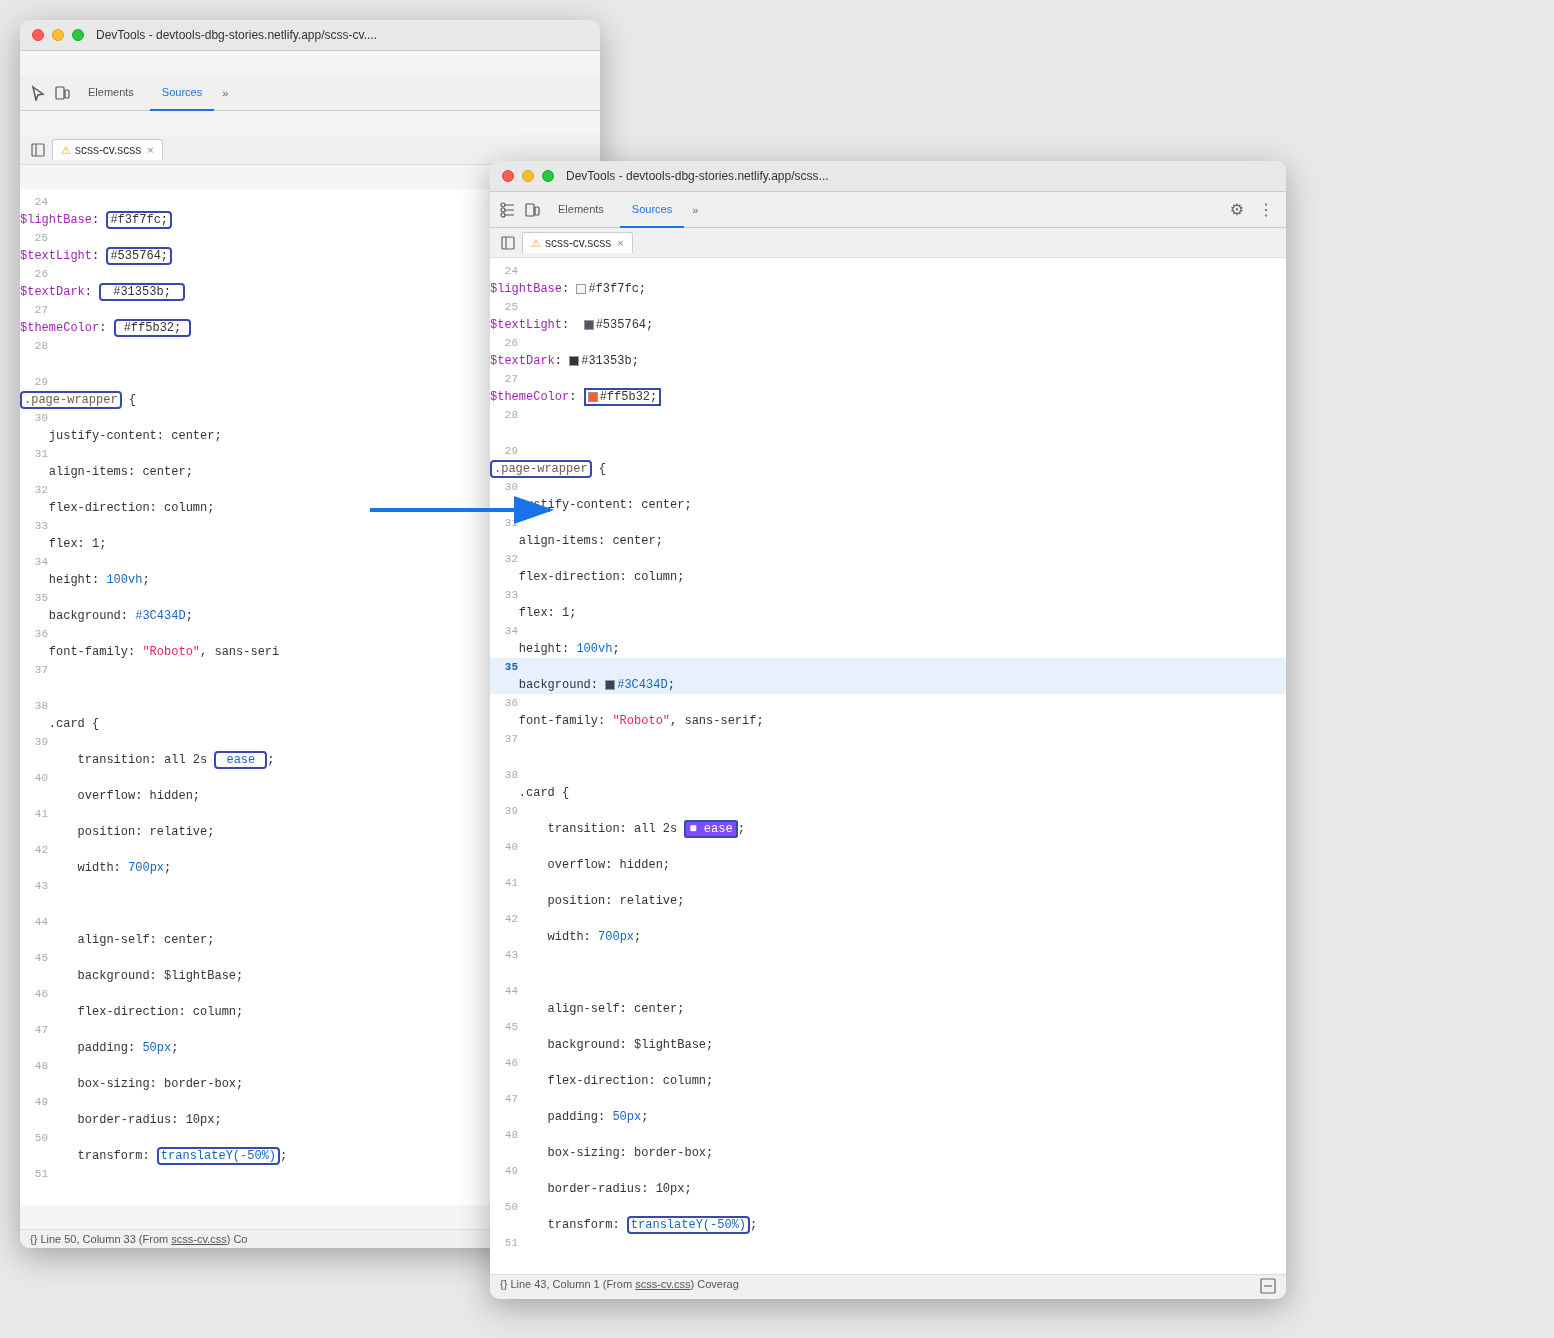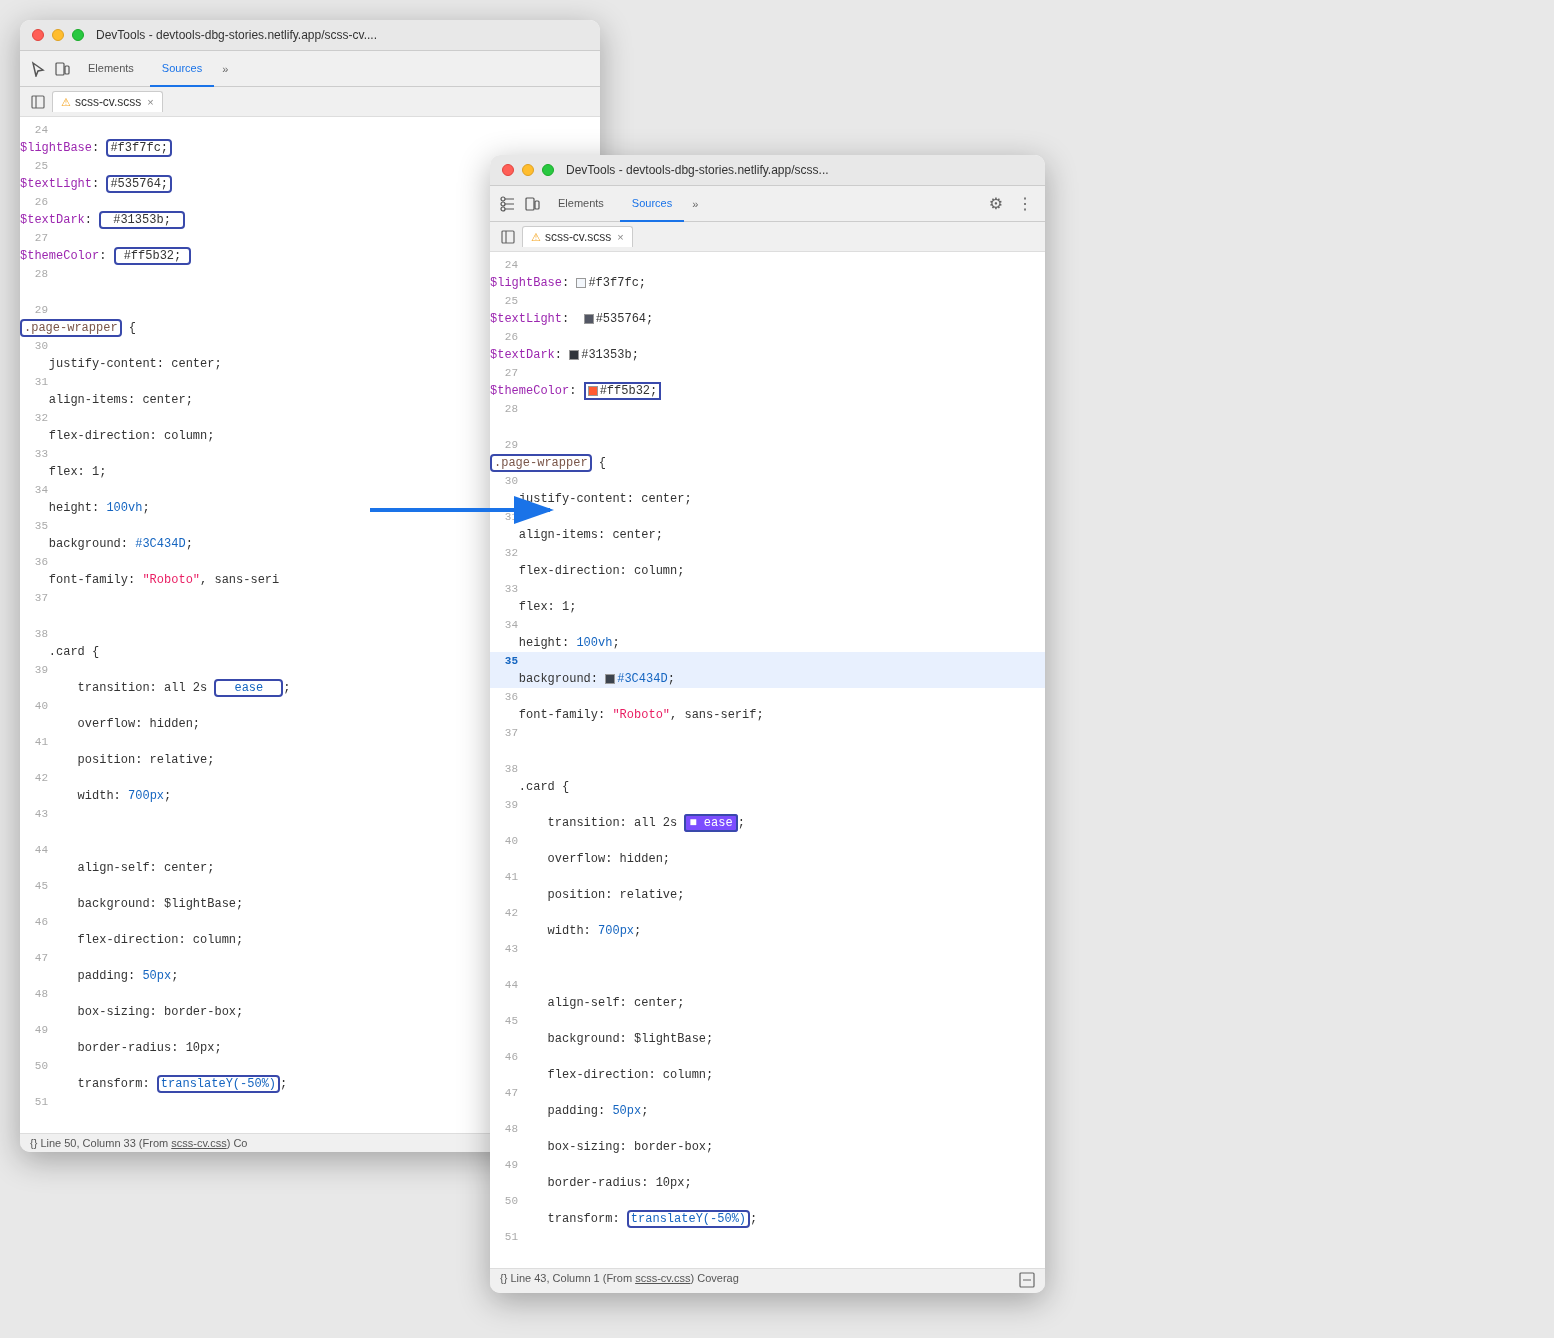--- a/index.html
+++ b/index.html
@@ -191,20 +191,21 @@
       display: flex;
       gap: 4px;
     }
 
     
     .window-left {
       position: absolute;
       left: 20px;
       top: 20px;
       width: 580px;
+      gap: 24px;
     }
 
     .window-right {
       position: absolute;
       left: 490px;
       top: 160px;
       width: 660px;
       z-index: 10;
     }
 
@@ -325,21 +326,21 @@
         <span class="line-num">37</span>
         <span class="line-content"> </span>
       </div>
       <div class="code-line">
         <span class="line-num">38</span>
         <span class="line-content">    .card {</span>
       </div>
 
       <div class="code-line">
         <span class="line-num">39</span>
-        <span class="line-content">        transition: all 2s <span style="border:2.5px solid #3949AB;border-radius:4px;padding:0 18px;display:inline;color:#1565c0">ease</span>;</span>
+        <span class="line-content">        transition: all 2s <span style="border:2.5px solid #3949AB;border-radius:4px;padding:0 10px;display:inline;color:#1565c0">ease</span>;</span>
       </div>
       <div class="code-line">
         <span class="line-num">40</span>
         <span class="line-content">        overflow: hidden;</span>
       </div>
       <div class="code-line">
         <span class="line-num">41</span>
         <span class="line-content">        position: relative;</span>
       </div>
       <div class="code-line">
@@ -384,21 +385,21 @@
         <span class="line-content"> </span>
       </div>
     </div>
   </div>
 
   <div class="status-bar">
     <span>{} Line 50, Column 33  (From <u>scss-cv.css</u>) Co</span>
   </div>
 </div>
 
-<div class="devtools-window window-right" style="position:absolute; left:490px; top:155px; width:555px; z-index:10;">
+<div class="devtools-window window-right" style="position:absolute; left:490px; top:161px; width:796px; z-index:10;">
 
   <div class="window-titlebar">
     <span class="traffic-light traffic-red"></span>
     <span class="traffic-light traffic-yellow"></span>
     <span class="traffic-light traffic-green"></span>
     <span class="titlebar-text">DevTools - devtools-dbg-stories.netlify.app/scss...</span>
   </div>
 
   <div class="devtools-toolbar">
     <div class="toolbar-icon">

